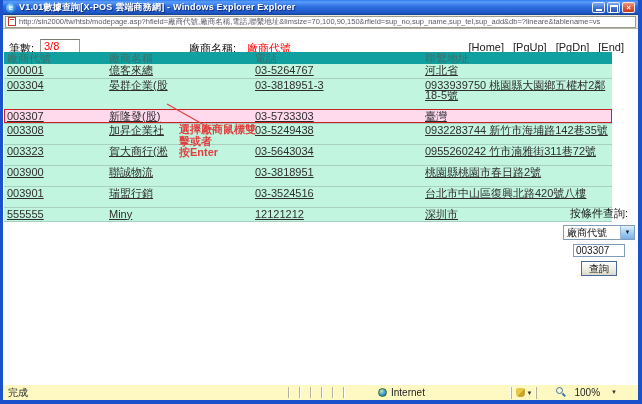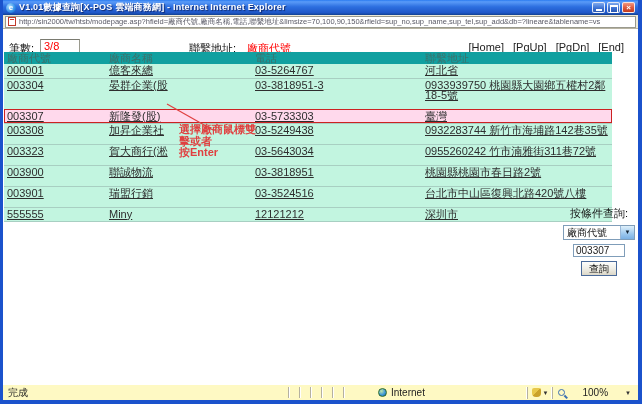--- a/index.html
+++ b/index.html
@@ -71,52 +71,52 @@
     display:flex; align-items:center; font-size:10px; color:#222; padding:0 2px; }
   .st-done { width:283px; padding-left:3px; overflow:hidden; white-space:nowrap; }
   .tick { width:1px; height:11px; background:#b5b1a0; margin-right:10px; box-shadow:1px 0 0 #fff; }
   .zone { display:flex; align-items:center; gap:4px; width:118px; padding-left:24px; }
   .globe { width:9px; height:9px; border-radius:50%; flex:0 0 9px;
     background:radial-gradient(circle at 35% 30%,#bfe6a8,#3f9ad8 55%,#16609f); border:1px solid #2a6a30; }
   .st-spacer { flex:1; }
   .secpanel { display:flex; align-items:center; gap:2px; padding:0 4px; border-left:1px solid #b5b1a0; box-shadow:-1px 0 0 #fff; height:12px;}
   .shield { width:9px; height:9px; background:linear-gradient(135deg,#e8c84a 50%,#caa22a 50%); border-radius:2px 2px 4px 4px; }
   .caret { font-size:6px; color:#333; line-height:10px; }
-  .zoompanel { display:flex; align-items:center; gap:17px; padding:0 5px; border-left:1px solid #b5b1a0; box-shadow:-1px 0 0 #fff; height:12px; }
+  .zoompanel { display:flex; gap:11px; padding:0 19px; border-left:1px solid #b5b1a0; box-shadow:-1px 0 0 #fff; height:12px; }
   .mag { width:7px; height:7px; border:1.5px solid #3a6fb0; border-radius:50%; position:relative; }
   .mag::after { content:""; position:absolute; width:4px; height:1.5px; background:#3a6fb0; transform:rotate(45deg); left:5px; top:6px; }
 </style>
 </head>
 <body>
 
 <div class="window">
 
   <div class="titlebar">
     <span class="ie-icon">e</span>
-    <span class="title-text">V1.01數據查詢[X-POS 雲端商務網] - Internet Internet Explorer</span>
+    <span class="title-text">V1.01數據查詢[X-POS 雲端商務網] - Windows Explorer Explorer</span>
     <div class="win-controls">
       <div class="wbtn min"></div>
       <div class="wbtn max"></div>
       <div class="wbtn close">×</div>
     </div>
   </div>
 
   <div class="addressbar">
     <div class="addr-input">
       <span class="page-icon"></span>
       <span class="url-text">http://sin2000/tw/htsb/modepage.asp?hfield=廠商代號,廠商名稱,電話,聯繫地址&amp;limsize=70,100,90,150&amp;rfield=sup_no,sup_name,sup_tel,sup_add&amp;db=?lineare&amp;tablename=vs</span>
     </div>
   </div>
 
   <div class="content">
 
     <div class="form-row">
       <span class="lbl-count">筆數:</span>
       <span class="count-box">3/8</span>
-      <span class="lbl-index">聯繫地址:</span>
+      <span class="lbl-index">廠商名稱:</span>
       <span class="val-index">廠商代號</span>
       <span class="nav-links">
         <a>[Home]</a>
         <a>[PgUp]</a>
         <a>[PgDn]</a>
         <a>[End]</a>
       </span>
     </div>
 
     <table class="vtable">

